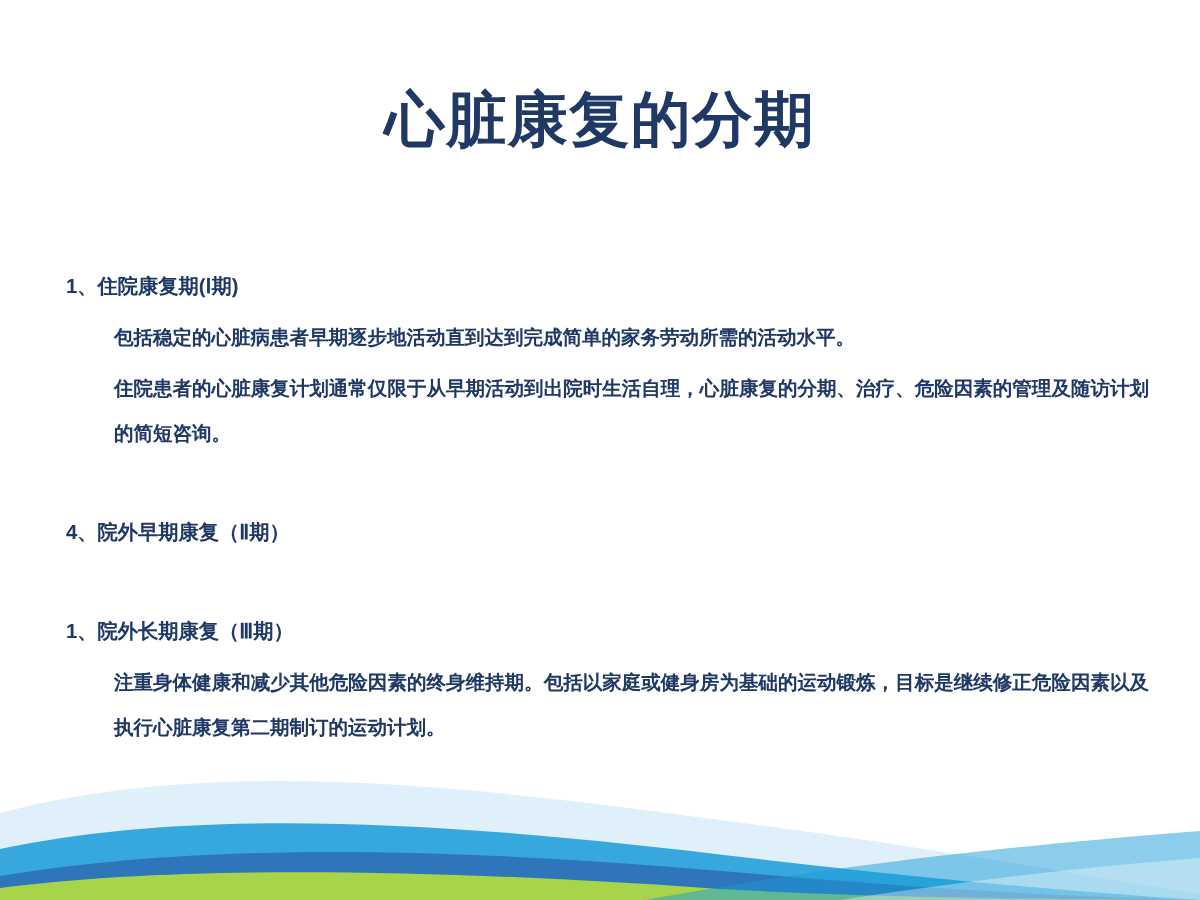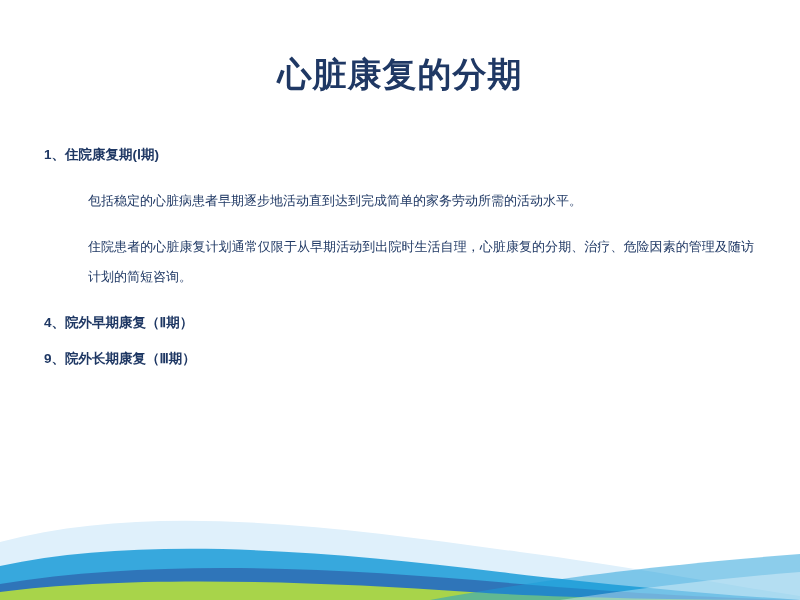--- a/index.html
+++ b/index.html
@@ -19,50 +19,52 @@
     height: 600px;
     background: #ffffff;
     overflow: hidden;
   }
   .slide-title {
     position: absolute;
     top: 52px;
     left: 0;
     width: 800px;
     text-align: center;
-    font-size: 34px;
+    font-size: 40px;
     font-weight: bold;
     color: #1f3864;
     letter-spacing: 1px;
   }
   .content {
     position: absolute;
     top: 140px;
     left: 40px;
     width: 730px;
   }
   .section {
     margin-bottom: 6px;
   }
   .section-heading {
     font-size: 13.5px;
     font-weight: bold;
     color: #1f3864;
     line-height: 30px;
     padding-left: 4px;
+    margin-top: 36px;
   }
   .section-body {
     font-size: 13px;
     color: #1f3864;
     line-height: 30px;
     padding-left: 32px;
     text-align: justify;
   }
   .section-body p {
-    margin: 16px;
+    margin: 4px;
+    font-weight: bold;
   }
   .decor {
     position: absolute;
     left: 0;
     bottom: 0;
     width: 800px;
     height: 120px;
     pointer-events: none;
   }
 </style>
@@ -81,21 +83,24 @@
         <p>包括稳定的心脏病患者早期逐步地活动直到达到完成简单的家务劳动所需的活动水平。</p>
         <p>住院患者的心脏康复计划通常仅限于从早期活动到出院时生活自理，心脏康复的分期、治疗、危险因素的管理及随访计划的简短咨询。</p>
       </div>
     </div>
 
     <div class="section">
       <div class="section-heading">4、院外早期康复（Ⅱ期）</div>
     </div>
 
     <div class="section">
-      <div class="section-heading">9、院外长期康复（Ⅲ期）</div>
+      <div class="section-heading">1、院外长期康复（Ⅲ期）</div>
+      <div class="section-body">
+        <p>注重身体健康和减少其他危险因素的终身维持期。包括以家庭或健身房为基础的运动锻炼，目标是继续修正危险因素以及执行心脏康复第二期制订的运动计划。</p>
+      </div>
     </div>
 
   </div>
 
   <svg class="decor" viewBox="0 0 800 120" preserveAspectRatio="none">
     <path d="M0,62 C150,22 330,46 520,72 C640,88 720,104 800,116 L800,120 L0,120 Z" fill="#dff0fb"></path>
     <path d="M0,86 C140,56 320,70 500,92 C620,106 710,114 800,120 L800,120 L0,120 Z" fill="#1a9bd7" opacity="0.85"></path>
     <path d="M0,104 C160,78 340,88 520,104 C640,114 720,118 800,120 L800,120 L0,120 Z" fill="#2f6fb5" opacity="0.9"></path>
     <path d="M0,120 L0,112 C120,96 300,100 470,112 C560,118 700,120 800,120 Z" fill="#a8d44a"></path>
     <path d="M430,120 C520,104 620,88 800,74 L800,120 Z" fill="#1a9bd7" opacity="0.5"></path>

